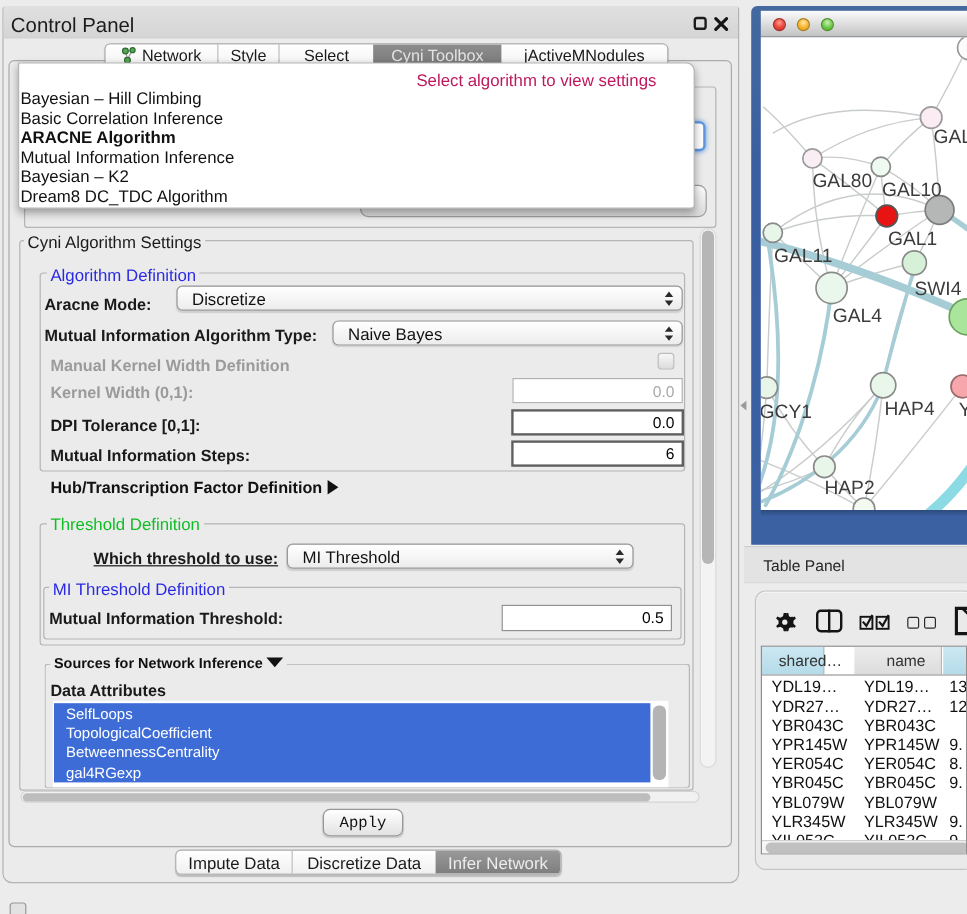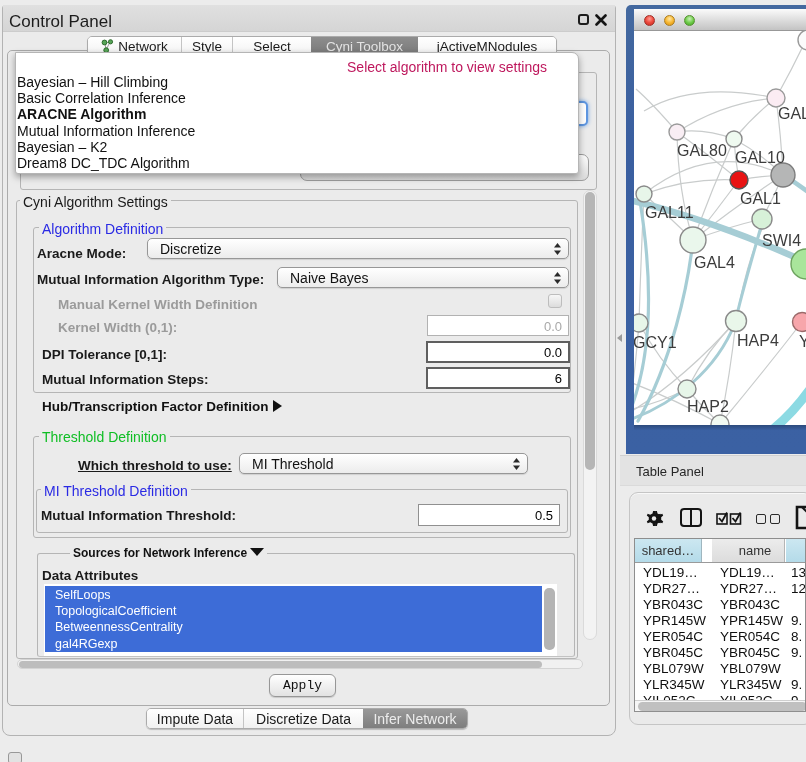--- a/index.html
+++ b/index.html
@@ -1,20 +1,20 @@
 <!DOCTYPE html>
 <html><head>
 <meta charset="utf-8">
 <style>
 * { margin:0; padding:0; box-sizing:border-box; }
 html,body { width:806px; height:762px; background:#ececec; font-family:"Liberation Sans", sans-serif; position:relative; overflow:hidden; }
 .abs { position:absolute; }
 .b { font-weight:bold; }
 .lbl { position:absolute; font-size:13.5px; font-weight:bold; color:#1a1a1a; white-space:nowrap; }
-.dis { color:#9b9b9b;margin-left:16px; }
+.dis { color:#9b9b9b; }
 .combo { position:absolute; background:linear-gradient(#ffffff,#ececec); border:1px solid #979797; border-radius:5px; font-size:14px; color:#111; white-space:nowrap; box-shadow:0 1px 1px rgba(0,0,0,0.12); }
 .combo span.t { position:absolute; left:12px; top:50%; transform:translateY(-50%); }
 .carr { position:absolute; right:6px; top:50%; transform:translateY(-50%); }
 .field { position:absolute; background:#fff; font-size:13px; text-align:right; }
 .field span { position:absolute; right:6px; top:50%; transform:translateY(-50%); }
 .gbox { position:absolute; border:1px solid #b5b5b5; border-radius:3px; }
 .gtitle { position:absolute; font-size:14px; background:#ebebeb; padding:0 3px; white-space:nowrap; }
 </style>
 </head>
 <body>
@@ -117,21 +117,21 @@
   </div>
 
 <div class="gbox" style="left:36px;top:489px;width:532px;height:44px;"></div>
 <div class="gtitle" style="left:41px;top:483px;color:#2a2ae4;">MI Threshold Definition</div>
 <div class="lbl" style="left:41px;top:508px;">Mutual Information Threshold:</div>
 <div class="field" style="left:418px;top:504px;width:142px;height:22px;border:1px solid #909090;">
     <span style="color:#000;">0.5</span>
   </div>
 
 <div class="gbox" style="left:37px;top:553px;width:538px;height:104px;border-bottom:1px solid #c2c2c2;"></div>
-<div class="gtitle" style="left:42px;top:546px;color:#111;font-weight:bold;font-size:12px;margin-left:28px;">Sources for Network Inference <span style="display:inline-block;width:0;height:0;border-top:8px solid #111;border-left:7px solid transparent;border-right:7px solid transparent;vertical-align:1px;"></span></div>
+<div class="gtitle" style="left:42px;top:546px;color:#111;font-weight:bold;font-size:12px;">Sources for Network Inference <span style="display:inline-block;width:0;height:0;border-top:8px solid #111;border-left:7px solid transparent;border-right:7px solid transparent;vertical-align:1px;"></span></div>
 <div class="lbl" style="left:40px;top:568px;background:#ebebeb;padding:0 2px;">Data Attributes</div>
 
 <div class="abs" style="left:44px;top:584px;width:513px;height:72px;background:#fff;"></div>
 <div class="abs" style="left:45px;top:586px;width:497px;height:66px;background:#3d6cd7;"></div>
 <div class="abs" style="left:55px;top:587px;font-size:12.5px;color:#fff;line-height:16.2px;white-space:nowrap;">SelfLoops<br>TopologicalCoefficient<br>BetweennessCentrality<br>gal4RGexp</div>
 <div class="abs" style="left:544px;top:588px;width:11px;height:62px;background:#b4b4b4;border-radius:5px;"></div>
 
 <div class="abs" style="left:17px;top:659px;width:566px;height:10px;background:#f1f1f1;border:1px solid #d4d4d4;border-radius:5px;"></div>
 <div class="abs" style="left:19px;top:660.5px;width:523px;height:7px;background:#bdbdbd;border-radius:4px;"></div>
 
@@ -253,21 +253,21 @@
   <path d="M16.5 7 L19.5 10.5 L24.5 1.5" fill="none" stroke="#141414" stroke-width="1.8"></path>
 </svg>
 <div class="abs" style="left:756px;top:514px;width:10px;height:10px;border:1.6px solid #2a2a2a;border-radius:2px;"></div>
 <div class="abs" style="left:769.5px;top:514px;width:10px;height:10px;border:1.6px solid #2a2a2a;border-radius:2px;"></div>
 <svg class="abs" style="left:795px;top:505px;" width="12" height="25" viewBox="0 0 12 25">
   <path d="M2 2 L14 2 L14 23 L2 23 Z" fill="none" stroke="#141414" stroke-width="2.6"></path>
   <path d="M7 2 L14 9" fill="none" stroke="#141414" stroke-width="2.2"></path>
 </svg>
 
 <div class="abs" style="left:634px;top:538px;width:172px;height:174px;border:1px solid #8e8e8e;background:#fff;overflow:hidden;">
-  <div style="position:absolute;left:0;top:0;width:67px;height:23px;background:linear-gradient(#cce7f1,#b4dbe9);border-right:1px solid #9fb6bf;text-align:center;line-height:23px;font-size:13px;color:#333;">shared…</div>
+  <div style="position:absolute;left:0;top:0;width:52px;height:23px;background:linear-gradient(#cce7f1,#b4dbe9);border-right:1px solid #9fb6bf;text-align:center;line-height:23px;font-size:13px;color:#333;padding-left:14px;">shared…</div>
   <div style="position:absolute;left:77px;top:0;width:73px;height:23px;background:linear-gradient(#ececec,#dcdcdc);border-right:1px solid #b5b5b5;text-align:center;line-height:23px;font-size:13px;color:#333;padding-left:14px;">name</div>
   <div style="position:absolute;left:151px;top:0;width:21px;height:23px;background:linear-gradient(#cce7f1,#b4dbe9);"></div>
   <div style="position:absolute;left:0;top:23px;width:172px;height:1px;background:#9a9a9a;"></div>
   <div style="position:absolute;left:8px;top:26px;font-size:13.5px;color:#101010;line-height:16px;white-space:nowrap;">YDL19…<br>YDR27…<br>YBR043C<br>YPR145W<br>YER054C<br>YBR045C<br>YBL079W<br>YLR345W<br>YIL052C</div>
   <div style="position:absolute;left:85px;top:26px;font-size:13.5px;color:#101010;line-height:16px;white-space:nowrap;">YDL19…<br>YDR27…<br>YBR043C<br>YPR145W<br>YER054C<br>YBR045C<br>YBL079W<br>YLR345W<br>YIL052C</div>
   <div style="position:absolute;left:156px;top:26px;font-size:13.5px;color:#101010;line-height:16px;white-space:nowrap;">13<br>12<br>&nbsp;<br>9.<br>8.<br>9.<br>&nbsp;<br>9.<br>9.</div>
   <div style="position:absolute;left:0;top:161px;width:172px;height:13px;background:#f6f6f6;border-top:1px solid #cfcfcf;"></div>
   <div style="position:absolute;left:3px;top:163px;width:169px;height:9px;background:#c0c0c0;border-radius:5px;"></div>
 </div>
 

